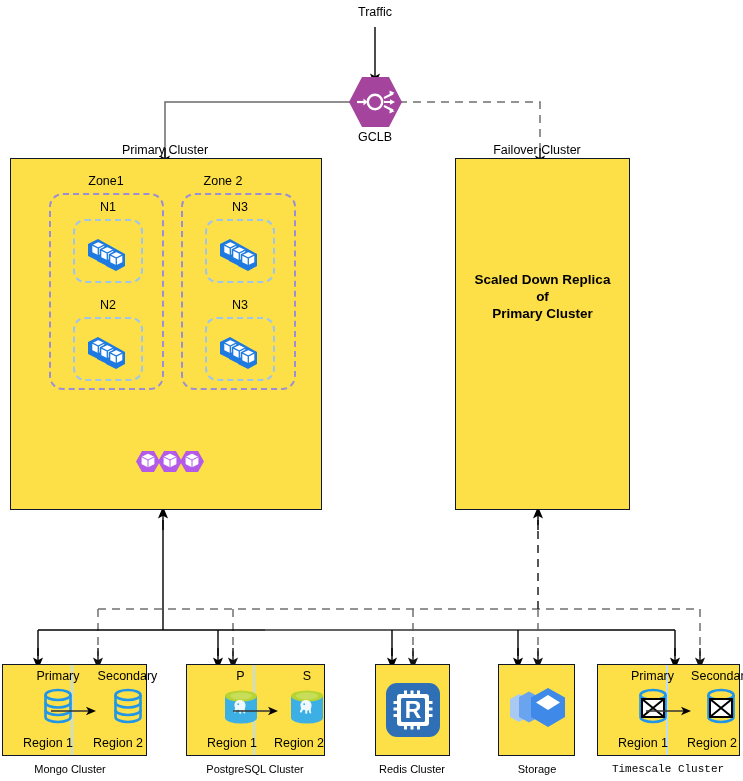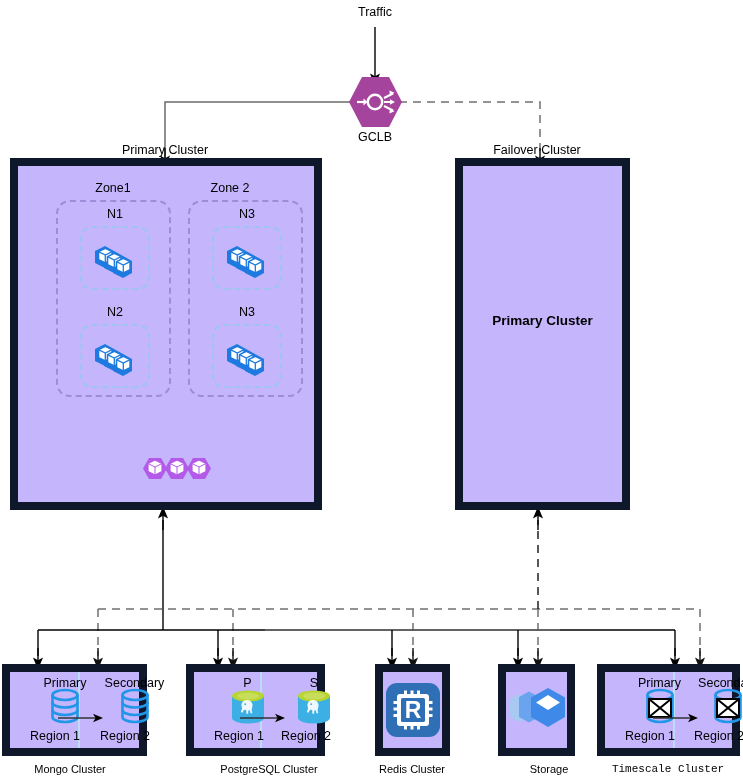--- a/index.html
+++ b/index.html
@@ -2,21 +2,21 @@
 <html><head>
 <meta charset="utf-8">
 <style>
   html,body{margin:0;padding:0;background:#ffffff;}
   body{width:743px;height:781px;position:relative;
        font-family:"Liberation Sans",sans-serif;color:#000;overflow:hidden;}
   #stage{position:absolute;left:0;top:0;width:743px;height:781px;}
   svg.layer{position:absolute;left:0;top:0;width:743px;height:781px;pointer-events:none;}
   .lbl{position:absolute;font-size:12.5px;line-height:14px;color:#000;white-space:nowrap;}
   .ctr{transform:translateX(-50%);text-align:left;}
-  .box-blue{position:absolute;border:8px solid #0f172a;background:#c4b5fd;box-sizing:border-box;}
+  .box-blue{position:absolute;border:1px solid #0f172a;background:#fde047;box-sizing:border-box;}
   .zone{position:absolute;border:2px dashed #9b8ed8;border-radius:14px;box-sizing:border-box;background:transparent;}
   .node{position:absolute;border:2px dashed #9ec5ef;border-radius:12px;box-sizing:border-box;background:transparent;}
   .k8s{position:absolute;}
   .fo-text{position:absolute;width:100%;text-align:center;font-size:13.5px;font-weight:bold;line-height:17px;}
   .dbcell{position:absolute;top:0;bottom:0;box-sizing:border-box;margin-left:20px;}
   .celltop{position:absolute;top:4px;width:100%;text-align:center;font-size:12.5px;}
   .cellbot{position:absolute;bottom:5px;width:100%;font-size:12.5px;}
   .icowrap{position:absolute;left:50%;top:50%;transform:translate(-50%,-50%);}
   .vsep{position:absolute;top:0;bottom:0;width:2px;background:#bcddf7;}
   .caption{position:absolute;font-size:11px;transform:translateX(-50%);white-space:nowrap;}
@@ -218,20 +218,22 @@
       <g stroke="#b45ae8" stroke-width="1" fill="none">
         <path d="M8,7.5 L15,11 L22,7.5 M15,11 L15,19"></path>
         <path d="M30,7.5 L37,11 L44,7.5 M37,11 L37,19"></path>
         <path d="M52,7.5 L59,11 L66,7.5 M59,11 L59,19"></path>
       </g>
     </svg>
   </div>
 
   <div class="lbl ctr" style="left:537px;top:143px;">Failover Cluster</div>
   <div class="box-blue" style="left:455px;top:158px;width:175px;height:352px;">
+    <div class="fo-text" style="top:112px;">Scaled Down Replica</div>
+    <div class="fo-text" style="top:129px;">of</div>
     <div class="fo-text" style="top:146px;">Primary Cluster</div>
   </div>
 
   <div class="box-blue" style="left:2px;top:664px;width:145px;height:92px;">
     <div class="vsep" style="left:68px;"></div>
     <div class="dbcell" style="left:0;width:70px;">
       <div class="celltop">Primary</div>
       <svg class="icowrap" style="margin-top:-4px;" width="36" height="40" viewBox="0 0 36 40">
         <g fill="none" stroke="#2196e8" stroke-width="2.6">
           <ellipse cx="18" cy="9" rx="12.5" ry="5"></ellipse>
@@ -291,21 +293,21 @@
           <circle cx="16.2" cy="17.2" r="0.9" fill="#3cb0e5"></circle>
         </g>
       </svg>
       <div class="cellbot">Region 2</div>
     </div>
     <svg style="position:absolute;left:46px;top:40px;" width="46" height="12" viewBox="0 0 46 12">
       <line x1="0" y1="6" x2="38" y2="6" stroke="#333" stroke-width="1.5"></line>
       <path d="M35,1.8 L45,6 L35,10.2 L37.6,6 Z" fill="#000"></path>
     </svg>
   </div>
-  <div class="caption" style="left:269px;top:763px;">PostgreSQL Cluster</div>
+  <div class="caption" style="left:255px;top:763px;">PostgreSQL Cluster</div>
 
   <div class="box-blue" style="left:375px;top:664px;width:75px;height:92px;">
     <svg class="icowrap" width="58" height="58" viewBox="0 0 58 58">
       <rect x="2" y="2" width="54" height="54" rx="11" fill="#2f6fb5"></rect>
       <g fill="#ffffff">
         <rect x="13" y="13" width="32" height="32" rx="3"></rect>
       </g>
       <g fill="#2f6fb5">
         <rect x="17" y="17" width="24" height="24" rx="1.5"></rect>
       </g>
@@ -335,21 +337,21 @@
       </g>
       <g fill="#6aa3ee">
         <path d="M13,14 L23,8.5 L33,14 L33,34 L23,39.5 L13,34 Z"></path>
       </g>
       <g fill="#3f8ae8">
         <path d="M25,14.5 L42,5 L59,14.5 L59,34 L42,44 L25,34 Z"></path>
       </g>
       <polygon points="42,12 54,19.5 42,27 30,19.5" fill="#ffffff"></polygon>
     </svg>
   </div>
-  <div class="caption" style="left:549px;top:763px;">Storage</div>
+  <div class="caption" style="left:537px;top:763px;">Storage</div>
 
   <div class="box-blue" style="left:597px;top:664px;width:143px;height:92px;">
     <div class="vsep" style="left:68px;"></div>
     <div class="dbcell" style="left:0;width:69px;">
       <div class="celltop">Primary</div>
       <svg class="icowrap" style="margin-top:-4px;" width="36" height="40" viewBox="0 0 36 40">
         <g fill="none" stroke="#2196e8" stroke-width="2.6">
           <ellipse cx="18" cy="9" rx="12.5" ry="5"></ellipse>
           <path d="M5.5,9 L5.5,31"></path>
             <path d="M30.5,9 L30.5,31"></path>

